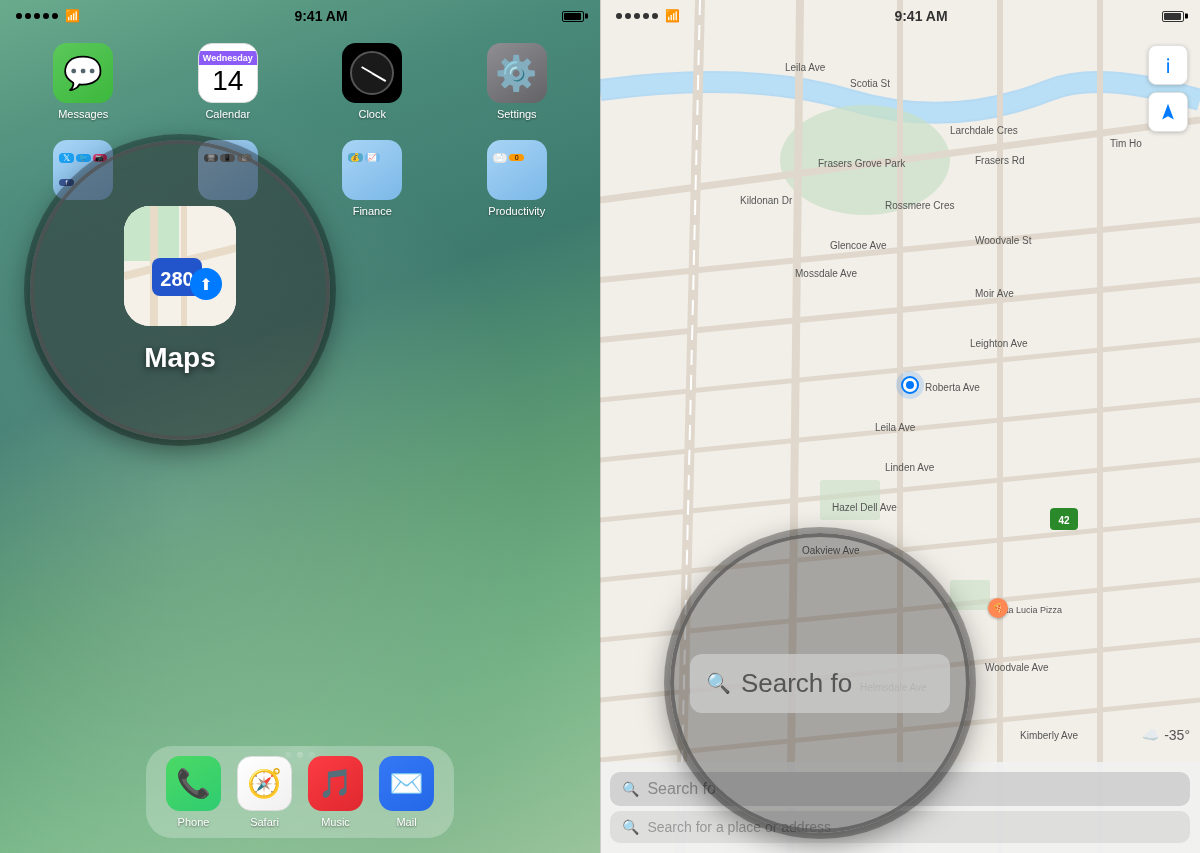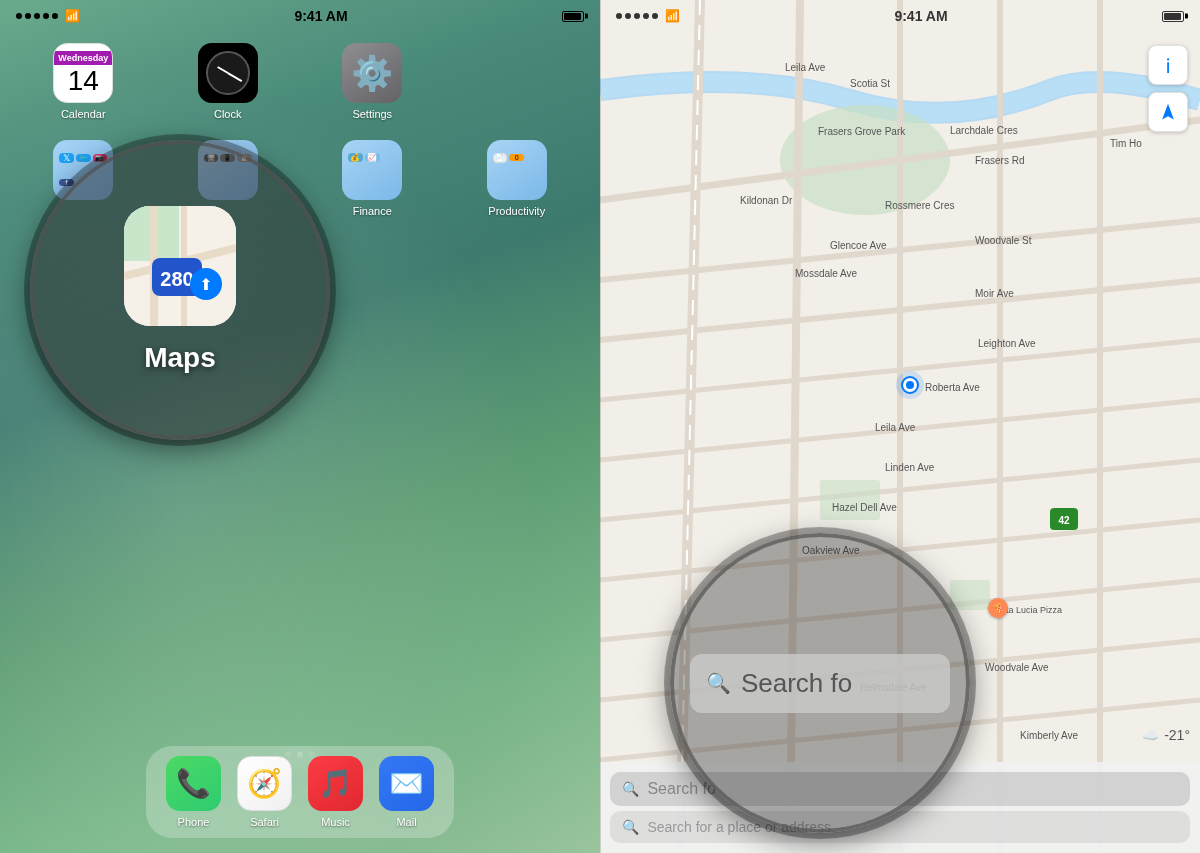--- a/index.html
+++ b/index.html
@@ -129,21 +129,21 @@
       font-size: 32px;
     }
 
     
     .icon-calendar {
       background: #fff;
       flex-direction: column;
       border: 1px solid #ddd;
     }
     .cal-header {
-      background: #a21caf;
+      background: #8b5cf6;
       width: 100%;
       text-align: center;
       font-size: 9px;
       color: #fff;
       font-weight: 600;
       padding: 2px 0;
     }
     .cal-date {
       font-size: 28px;
       font-weight: 200;
@@ -513,20 +513,24 @@
     <div class="status-time">9:41 AM</div>
     <div class="battery-area">
       <div class="battery">
         <div class="battery-fill"></div>
       </div>
     </div>
   </div>
 
   <div class="app-grid" style="margin-top:5px;">
 
+    <div class="app-item">
+      <div class="app-icon icon-messages"></div>
+      <span class="app-label">Messages</span>
+    </div>
 
     <div class="app-item">
       <div class="app-icon icon-calendar" style="flex-direction:column; padding:0; overflow:hidden;">
         <div class="cal-header">Wednesday</div>
         <div class="cal-date">14</div>
       </div>
       <span class="app-label">Calendar</span>
     </div>
 
     <div class="app-item">
@@ -685,30 +689,30 @@
     <rect x="450" y="508" width="28" height="22" rx="4" fill="#2a8a2a"></rect>
     <text x="464" y="524" text-anchor="middle" fill="#fff" font-size="10" font-weight="bold" font-family="Arial">42</text>
 
     <circle cx="310" cy="385" r="14" fill="rgba(0,120,255,0.15)"></circle>
     <circle cx="310" cy="385" r="8" fill="rgba(255,255,255,0.9)" stroke="#0078ff" stroke-width="2"></circle>
     <circle cx="310" cy="385" r="4" fill="#0078ff"></circle>
   </svg>
 
   <span class="map-label" style="top:62px; left:185px;">Leila Ave</span>
   <span class="map-label" style="top:78px; left:250px;">Scotia St</span>
-  <span class="map-label" style="top:126px; left:195px;padding-left:23px;">Frasers Grove Park</span>
+  <span class="map-label" style="top:158px; left:195px;padding-left:23px;">Frasers Grove Park</span>
   <span class="map-label" style="top:125px; left:350px;">Larchdale Cres</span>
   <span class="map-label" style="top:195px; left:140px;">Kildonan Dr</span>
   <span class="map-label" style="top:200px; left:285px;">Rossmere Cres</span>
   <span class="map-label" style="top:155px; left:375px;">Frasers Rd</span>
   <span class="map-label" style="top:240px; left:230px;">Glencoe Ave</span>
   <span class="map-label" style="top:268px; left:195px;">Mossdale Ave</span>
   <span class="map-label" style="top:235px; left:375px;">Woodvale St</span>
   <span class="map-label" style="top:288px; left:375px;">Moir Ave</span>
-  <span class="map-label" style="top:338px; left:370px;margin-left:8px;">Leighton Ave</span>
+  <span class="map-label" style="top:338px; left:370px;">Leighton Ave</span>
   <span class="map-label" style="top:382px; left:325px;">Roberta Ave</span>
   <span class="map-label" style="top:422px; left:275px;">Leila Ave</span>
   <span class="map-label" style="top:462px; left:285px;">Linden Ave</span>
   <span class="map-label" style="top:502px; left:232px;">Hazel Dell Ave</span>
   <span class="map-label" style="top:545px; left:202px;">Oakview Ave</span>
   <span class="map-label" style="top:682px; left:260px;">Helmsdale Ave</span>
   <span class="map-label" style="top:662px; left:385px;">Woodvale Ave</span>
   <span class="map-label" style="top:605px; left:390px; font-size:9px;">Santa Lucia Pizza</span>
   <span class="map-label" style="top:138px; left:510px;">Tim Ho</span>
   <span class="map-label" style="top:730px; left:420px;">Kimberly Ave</span>
@@ -737,21 +741,21 @@
   </div>
 
   <div class="map-location-btn">
     <svg width="20" height="20" viewBox="0 0 24 24">
       <path d="M12 2L19 21L12 17L5 21Z" fill="#007aff"></path>
     </svg>
   </div>
 
   <div class="temperature">
     <span>☁️</span>
-    <span>-21°</span>
+    <span>-35°</span>
   </div>
 
   <div class="search-area">
     <div class="search-bar-main">
       <span class="search-icon-small">🔍</span>
       <span class="search-placeholder">Search fo</span>
     </div>
     <div class="search-bar-secondary">
       <span class="search-icon-small">🔍</span>
       <span class="search-placeholder-small">Search for a place or address</span>

